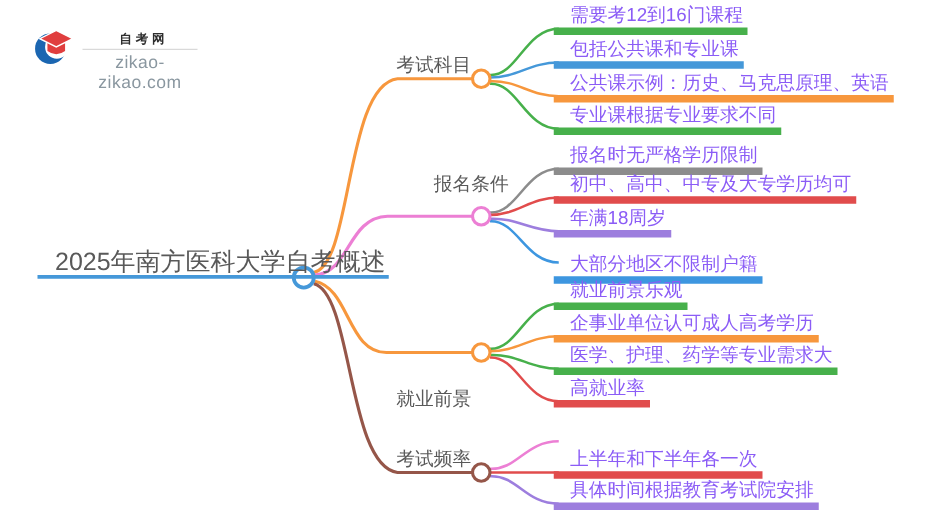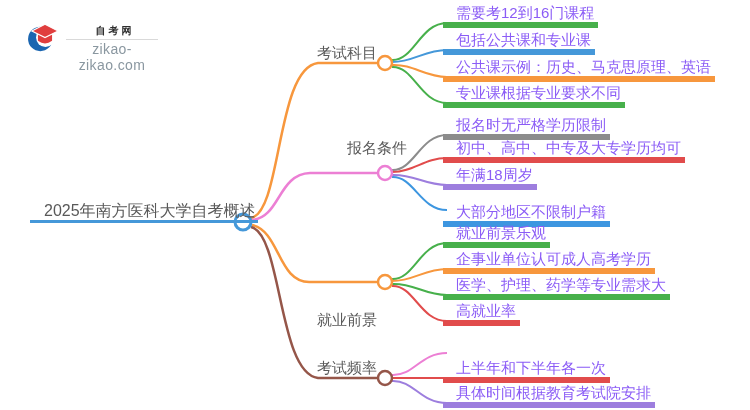--- a/index.html
+++ b/index.html
@@ -3,21 +3,21 @@
 <meta charset="utf-8">
 <style>
   html,body{margin:0;padding:0;background:#fff;}
   .stage{position:relative;width:750px;height:410px;background:#fff;overflow:hidden;
          font-family:"Liberation Sans","DejaVu Sans",sans-serif;}
   svg.links{position:absolute;left:0;top:0;}
   .node-label{position:absolute;color:#595959;font-size:15px;line-height:20px;height:20px;
               white-space:nowrap;}
   .root-label{position:absolute;left:30px;top:201px;height:19px;line-height:19px;
               padding:0 2px 0 14px;border-bottom:3px solid #4598d9;
-              color:#595959;font-size:16px;white-space:nowrap;}
+              color:#595959;font-size:20px;white-space:nowrap;}
   .leaf{position:absolute;left:443px;height:19px;line-height:19px;
         padding:0 4px 0 13px;border-bottom:6px solid #b91c1c;
         color:#8b5cf6;font-size:15px;white-space:nowrap;}
   .logo{position:absolute;left:28px;top:22px;width:130px;height:32px;cursor:pointer;}
   .logo-icon{position:absolute;left:0;top:0;}
   .site-name{position:absolute;left:50px;top:2px;width:74px;text-align:center;
              font-size:10px;font-weight:bold;color:#2e2e2e;letter-spacing:3px;}
   .logo-divider{position:absolute;left:38px;top:17px;width:92px;height:1px;background:#d9d9d9;}
   .site-url{position:absolute;left:38px;top:19px;width:92px;text-align:center;
             font-size:14px;color:#8a97a0;letter-spacing:0.4px;}

